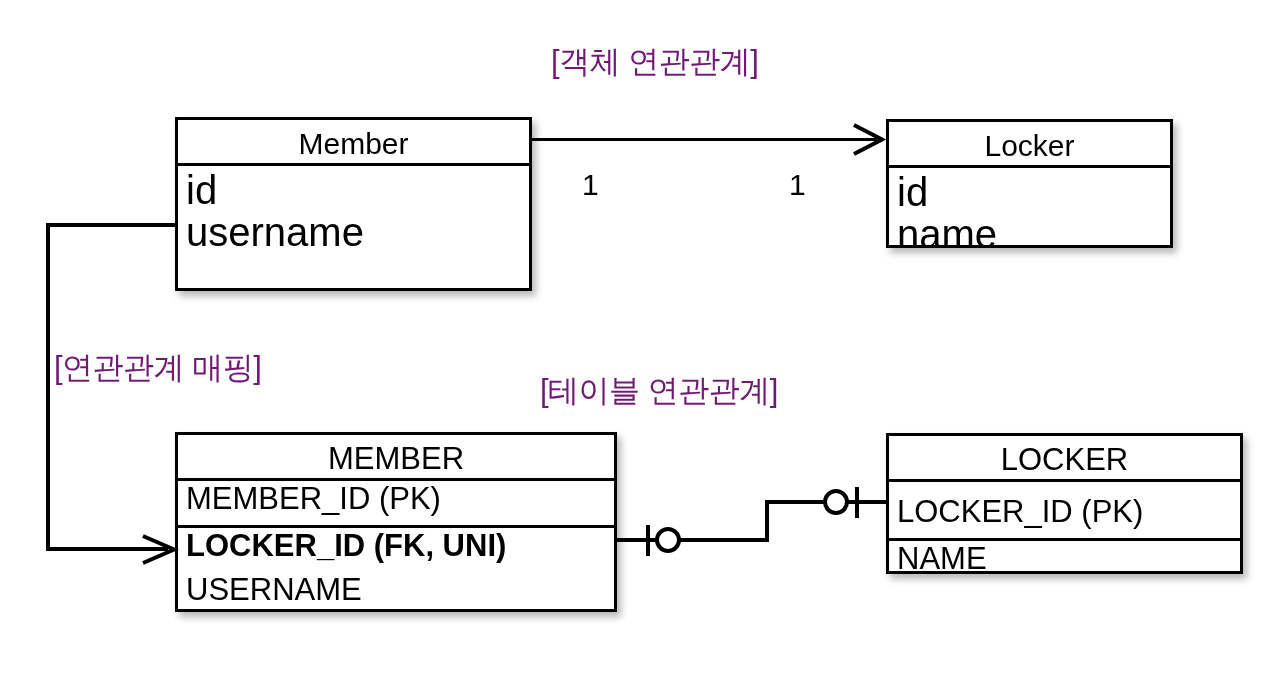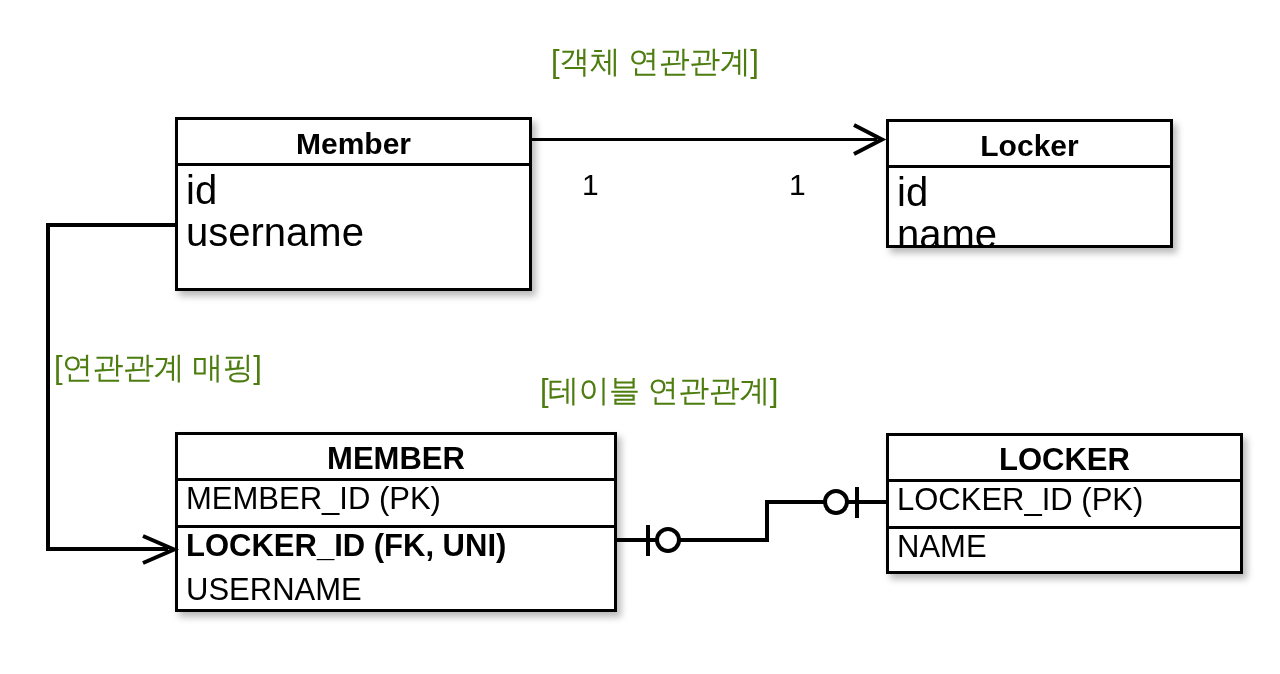--- a/index.html
+++ b/index.html
@@ -17,37 +17,37 @@
     height: 674px;
     background: #ffffff;
     overflow: hidden;
   }
 
   
   .caption {
     position: absolute;
     font-size: 31px;
     line-height: 1;
-    color: #4d7c0f;
+    color: #701a75;
     white-space: nowrap;
     letter-spacing: -0.5px;
   }
 
   
   .box {
     position: absolute;
     box-sizing: border-box;
     background: #ffffff;
     border: 3px solid #000000;
     box-shadow: 4px 5px 7px rgba(0,0,0,0.28);
   }
   .box-title {
     box-sizing: border-box;
     text-align: center;
-    font-weight: bold;
+    font-weight: normal;
     white-space: nowrap;
     overflow: hidden;
     border-radius: 10px;
   }
   .box-sep {
     height: 3px;
     background: #000000;
   }
   .box-section {
     box-sizing: border-box;
@@ -134,21 +134,21 @@
     <div class="box-sep"></div>
     <div class="box-section" style="padding-top:2px;">
       <div class="attr bold" style="height:44px;">LOCKER_ID (FK, UNI)</div>
       <div class="attr" style="height:42px;">USERNAME</div>
     </div>
   </div>
 
   <div class="box tbl" style="left:886px; top:433px; width:357px; height:141px;">
     <div class="box-title">LOCKER</div>
     <div class="box-sep"></div>
-    <div class="box-section" style="padding-top:2px;">
+    <div class="box-section" style="padding-top:14px;">
       <div class="attr" style="height:42px;">LOCKER_ID (PK)</div>
     </div>
     <div class="box-sep"></div>
     <div class="box-section" style="padding-top:2px;">
       <div class="attr" style="height:42px;">NAME</div>
     </div>
   </div>
 
   <svg class="svg-layer">
 

